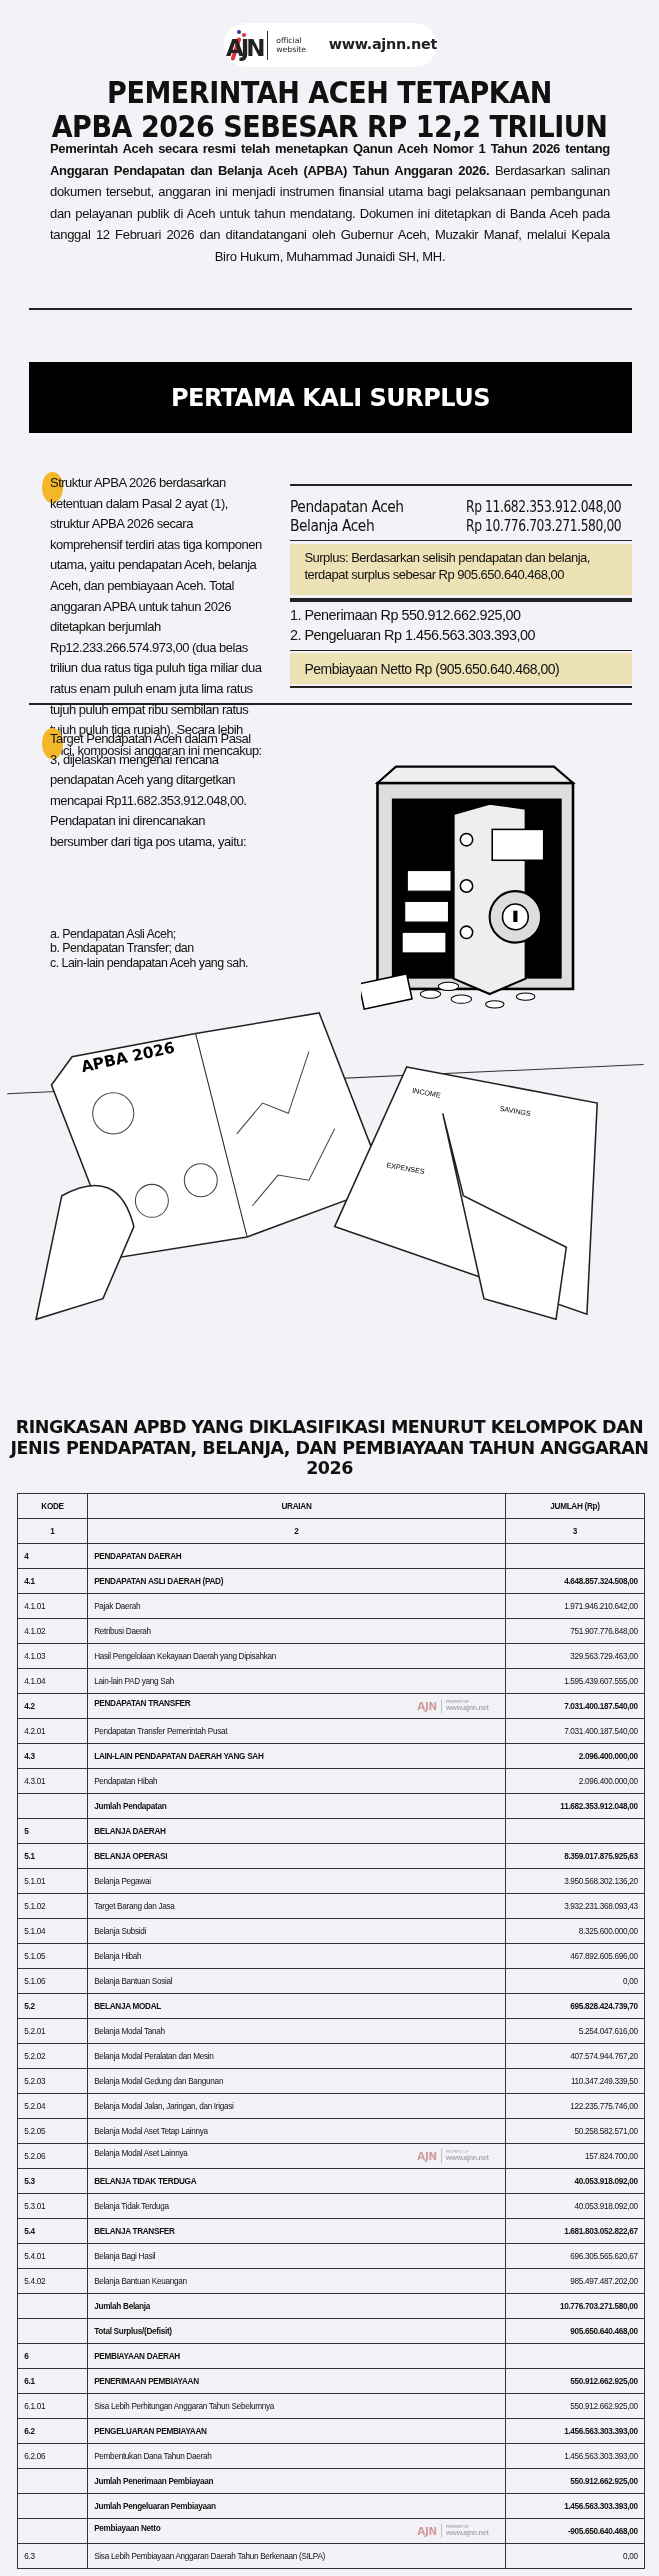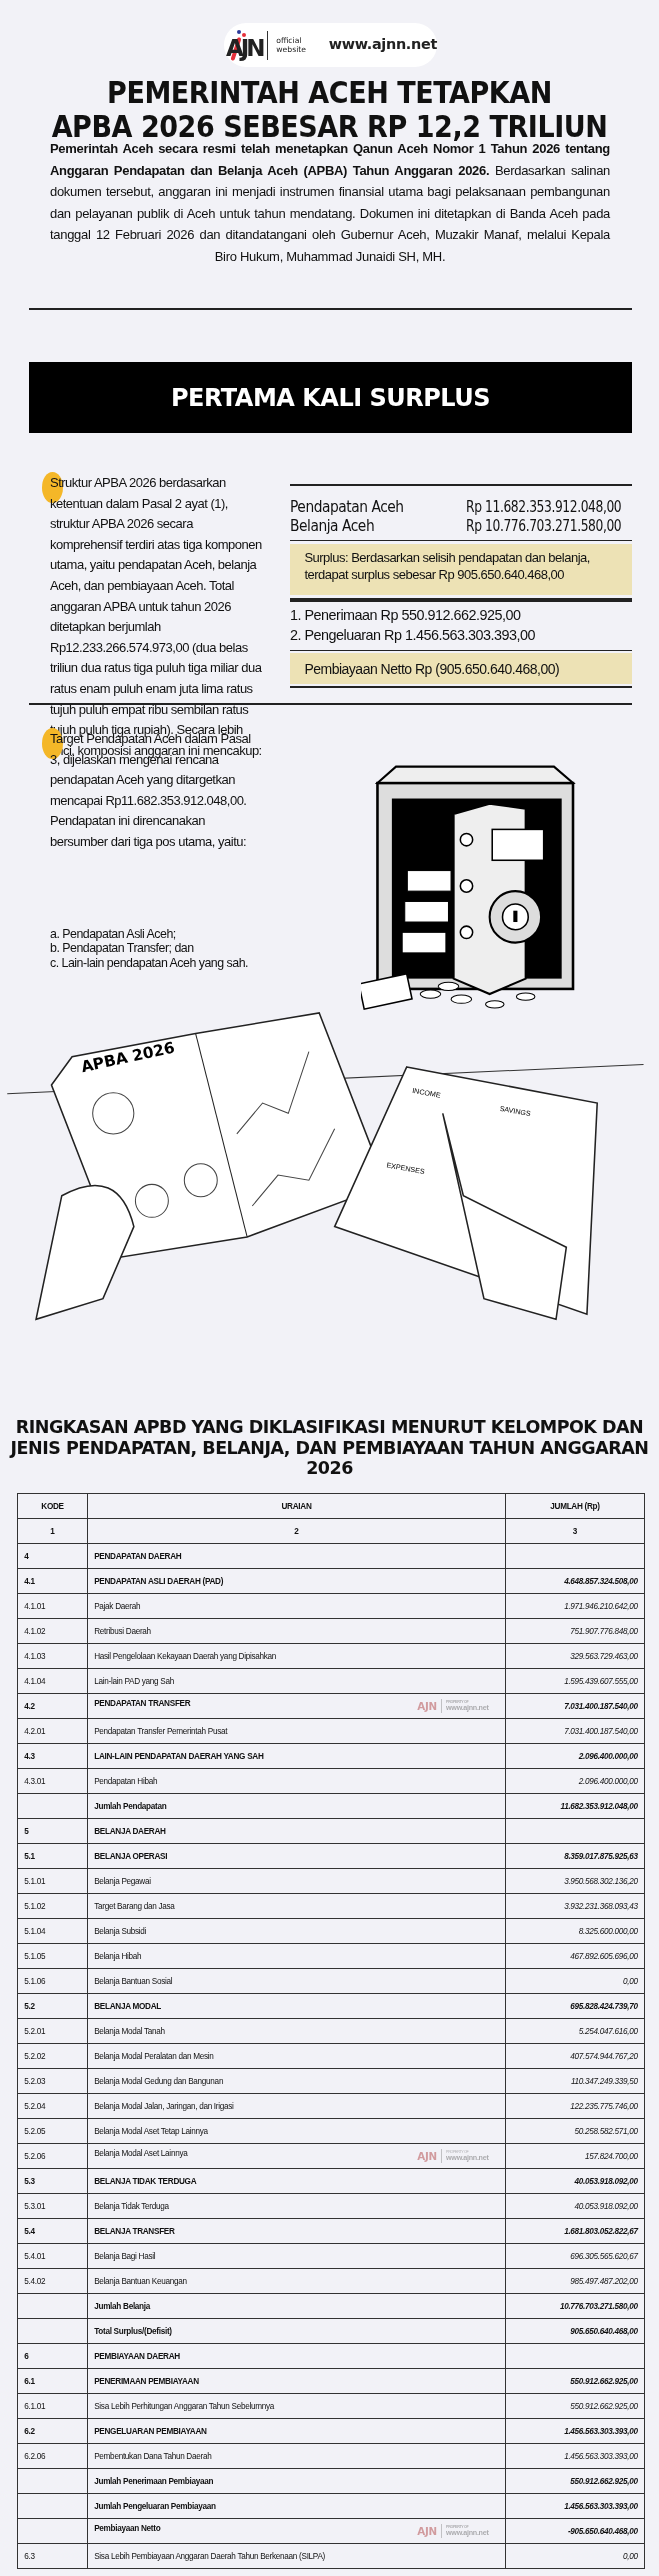--- a/index.html
+++ b/index.html
@@ -38,21 +38,21 @@
   .fin-line { font: 400 14.4px/20.6px "Liberation Sans", sans-serif; letter-spacing: -0.5px; }
 
   .illus { position: absolute; }
 
   .tbl-title { position: absolute; left: 0; top: 1417px; width: 659px; text-align: center; font: 900 17.5px/20.6px "DejaVu Sans", sans-serif; letter-spacing: -0.5px; text-transform: uppercase; }
   table.apbd { position: absolute; left: 17px; top: 1493px; width: 627px; border-collapse: collapse; table-layout: fixed; }
   table.apbd col.c1 { width: 70px; }
   table.apbd col.c2 { width: 418px; }
   table.apbd col.c3 { width: 139px; }
   table.apbd td { border: 1px solid #333; height: 25px; font: 400 8.2px "Liberation Sans", sans-serif; letter-spacing: -0.3px; padding: 0 6.2px; vertical-align: middle; white-space: nowrap; overflow: hidden; }
-  table.apbd td.num { text-align: right; font-style: italic; }
+  table.apbd td.num { text-align: right; }
   table.apbd tr.hdr td { text-align: center; font-weight: 700; }
   table.apbd tr.bold td { font-weight: 700; }
   .wm { display: inline-flex; align-items: center; gap: 4.1px; opacity: 0.45; float: right; margin-right: 10.3px; }
   .wm .wm-mark { font: 900 10.3px "DejaVu Sans", sans-serif; color: #a33; }
   .wm .wm-bar { width: 1px; height: 14.4px; background: #888; }
   .wm .wm-txt { display: flex; flex-direction: column; line-height: 1; color: #555; }
   .wm .wm-s { font-size: 3.6px; }
   .wm .wm-b { font-size: 7.2px; font-weight: 900; }
 </style>
 </head>

